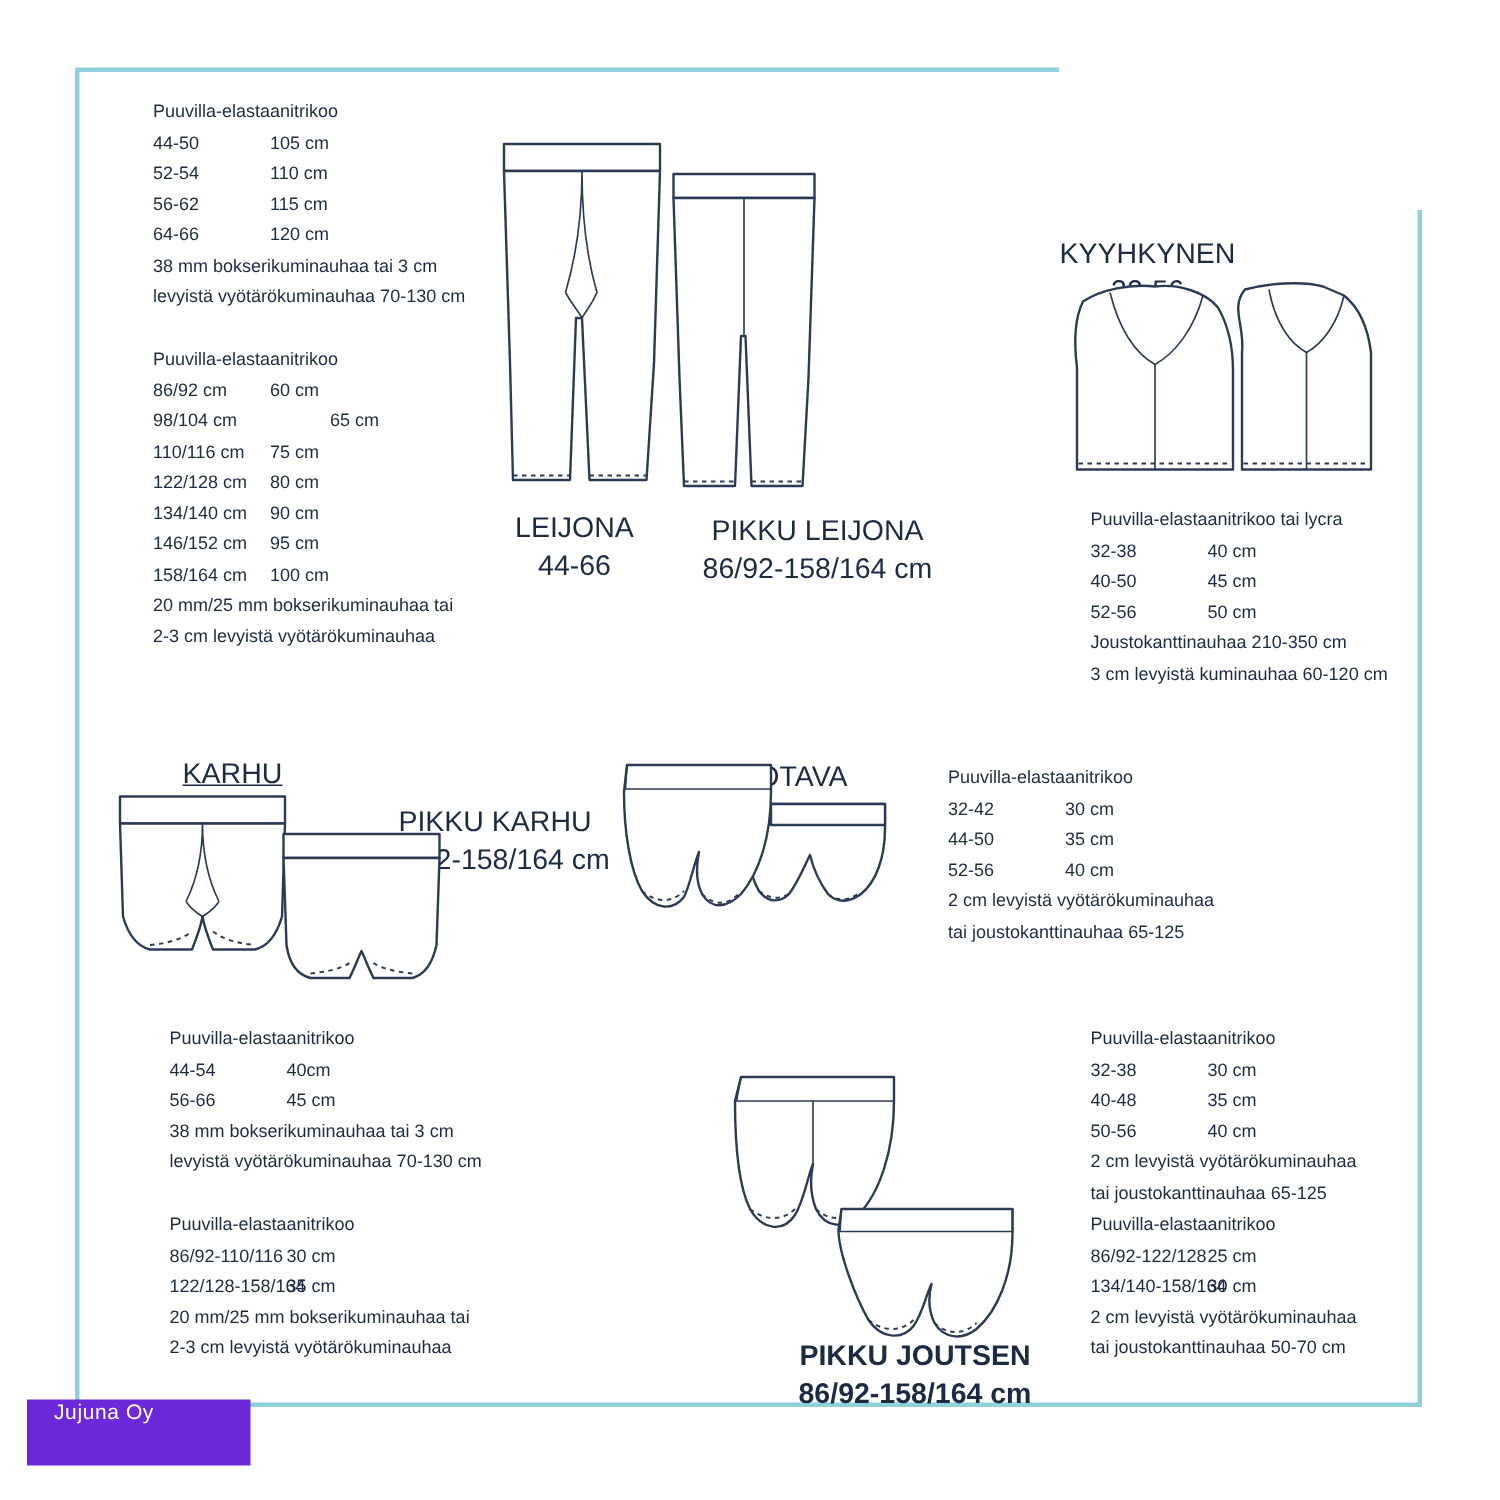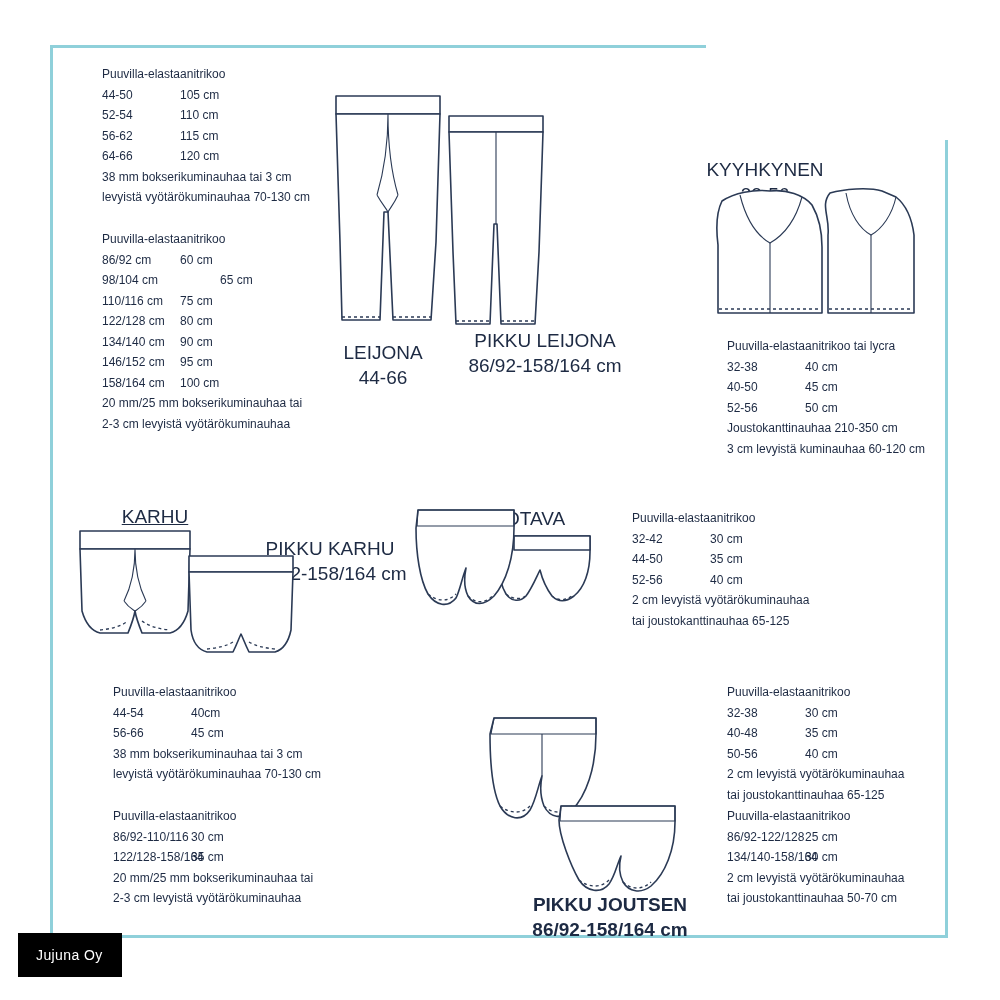--- a/index.html
+++ b/index.html
@@ -39,24 +39,24 @@
   }
   .header-block span{
     font-size:25px;
     letter-spacing:1.5px;
     font-weight:400;
   }
 
   .footer-block{
     position:absolute;
     left:18px;top:933px;
-    width:104px;height:44px;
-    background:#000000;
+    width:149px;height:44px;
+    background:#6d28d9;
     color:#ffffff;
-    display:flex;align-items:center;
+    display:flex;align-items:flex-start;
   }
   .footer-block span{
     font-size:14px;
     padding-left:18px;
     letter-spacing:.4px;
   }
 
   
   .txt{
     position:absolute;
@@ -99,21 +99,21 @@
   <div class="txt" style="left:73px;top:64px;"><span class="row">Puuvilla-elastaanitrikoo</span><span class="row"><span class="a" style="width:78px">44-50</span><span class="a" style="width:auto">105 cm</span></span><span class="row"><span class="a" style="width:78px">52-54</span><span class="a" style="width:auto">110 cm</span></span><span class="row"><span class="a" style="width:78px">56-62</span><span class="a" style="width:auto">115 cm</span></span><span class="row"><span class="a" style="width:78px">64-66</span><span class="a" style="width:auto">120 cm</span></span><span class="row">38 mm bokserikuminauhaa tai 3 cm</span><span class="row">levyistä vyötärökuminauhaa 70-130 cm</span></div>
   <div class="txt" style="left:73px;top:229px;"><span class="row">Puuvilla-elastaanitrikoo</span><span class="row"><span class="a" style="width:78px">86/92 cm</span><span class="a" style="width:auto">60 cm</span></span><span class="row"><span class="a" style="width:78px">98/104 cm</span><span class="a" style="width:40px"></span><span class="a" style="width:auto">65 cm</span></span><span class="row"><span class="a" style="width:78px">110/116 cm</span><span class="a" style="width:auto">75 cm</span></span><span class="row"><span class="a" style="width:78px">122/128 cm</span><span class="a" style="width:auto">80 cm</span></span><span class="row"><span class="a" style="width:78px">134/140 cm</span><span class="a" style="width:auto">90 cm</span></span><span class="row"><span class="a" style="width:78px">146/152 cm</span><span class="a" style="width:auto">95 cm</span></span><span class="row"><span class="a" style="width:78px">158/164 cm</span><span class="a" style="width:auto">100 cm</span></span><span class="row">20 mm/25 mm bokserikuminauhaa tai</span><span class="row">2-3 cm levyistä vyötärökuminauhaa</span></div>
   <div class="txt" style="left:698px;top:336px;"><span class="row">Puuvilla-elastaanitrikoo tai lycra</span><span class="row"><span class="a" style="width:78px">32-38</span><span class="a" style="width:auto">40 cm</span></span><span class="row"><span class="a" style="width:78px">40-50</span><span class="a" style="width:auto">45 cm</span></span><span class="row"><span class="a" style="width:78px">52-56</span><span class="a" style="width:auto">50 cm</span></span><span class="row">Joustokanttinauhaa 210-350 cm</span><span class="row">3 cm levyistä kuminauhaa 60-120 cm</span></div>
   <div class="txt" style="left:603px;top:508px;"><span class="row">Puuvilla-elastaanitrikoo</span><span class="row"><span class="a" style="width:78px">32-42</span><span class="a" style="width:auto">30 cm</span></span><span class="row"><span class="a" style="width:78px">44-50</span><span class="a" style="width:auto">35 cm</span></span><span class="row"><span class="a" style="width:78px">52-56</span><span class="a" style="width:auto">40 cm</span></span><span class="row">2 cm levyistä vyötärökuminauhaa</span><span class="row">tai joustokanttinauhaa 65-125</span></div>
   <div class="txt" style="left:84px;top:682px;"><span class="row">Puuvilla-elastaanitrikoo</span><span class="row"><span class="a" style="width:78px">44-54</span><span class="a" style="width:auto">40cm</span></span><span class="row"><span class="a" style="width:78px">56-66</span><span class="a" style="width:auto">45 cm</span></span><span class="row">38 mm bokserikuminauhaa tai 3 cm</span><span class="row">levyistä vyötärökuminauhaa 70-130 cm</span></div>
   <div class="txt" style="left:84px;top:806px;"><span class="row">Puuvilla-elastaanitrikoo</span><span class="row"><span class="a" style="width:78px">86/92-110/116</span><span class="a" style="width:auto">30 cm</span></span><span class="row"><span class="a" style="width:78px">122/128-158/164</span><span class="a" style="width:auto">35 cm</span></span><span class="row">20 mm/25 mm bokserikuminauhaa tai</span><span class="row">2-3 cm levyistä vyötärökuminauhaa</span></div>
   <div class="txt" style="left:698px;top:682px;"><span class="row">Puuvilla-elastaanitrikoo</span><span class="row"><span class="a" style="width:78px">32-38</span><span class="a" style="width:auto">30 cm</span></span><span class="row"><span class="a" style="width:78px">40-48</span><span class="a" style="width:auto">35 cm</span></span><span class="row"><span class="a" style="width:78px">50-56</span><span class="a" style="width:auto">40 cm</span></span><span class="row">2 cm levyistä vyötärökuminauhaa</span><span class="row">tai joustokanttinauhaa 65-125</span></div>
   <div class="txt" style="left:698px;top:806px;"><span class="row">Puuvilla-elastaanitrikoo</span><span class="row"><span class="a" style="width:78px">86/92-122/128</span><span class="a" style="width:auto">25 cm</span></span><span class="row"><span class="a" style="width:78px">134/140-158/164</span><span class="a" style="width:auto">30 cm</span></span><span class="row">2 cm levyistä vyötärökuminauhaa</span><span class="row">tai joustokanttinauhaa 50-70 cm</span></div>
 
   <div class="label" style="left:318px;top:340px;width:130px;">LEIJONA<br>44-66</div>
-  <div class="label" style="left:420px;top:328px;width:250px;">PIKKU LEIJONA<br>86/92-158/164 cm</div>
+  <div class="label" style="left:420px;top:342px;width:250px;">PIKKU LEIJONA<br>86/92-158/164 cm</div>
   <div class="label" style="left:690px;top:157px;width:150px;">KYYHKYNEN<br>32-56</div>
   <div class="label" style="left:80px;top:504px;width:150px;text-decoration:underline;">KARHU<br>44-66</div>
   <div class="label" style="left:200px;top:536px;width:260px;">PIKKU KARHU<br>86/92-158/164 cm</div>
   <div class="label" style="left:470px;top:474px;width:130px;margin-top:32px;">OTAVA<br>32-56</div>
   <div class="label" style="left:470px;top:717px;width:140px;">JOUTSEN<br>32-56</div>
   <div class="label" style="left:480px;top:892px;width:260px;font-weight:bold;">PIKKU JOUTSEN<br>86/92-158/164 cm</div>
 
   <svg style="position:absolute;left:330px;top:92px;" width="120" height="245">
     <path class="ln fillw" d="M6,4 L110,4 L110,22 L6,22 Z"></path>
     <path class="ln fillw" d="M6,22 L110,22 L106,150 L101,228 L63,228 L58,120 L54,120 L50,228 L12,228 L10,150 Z"></path>

